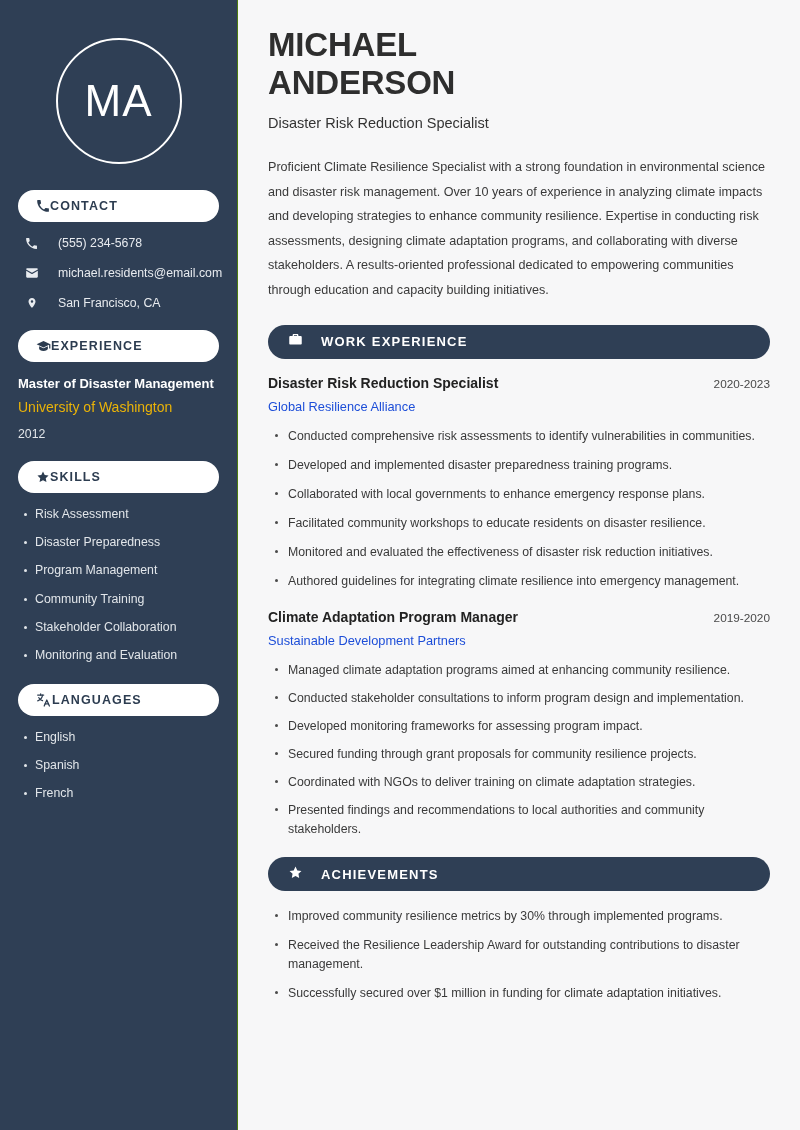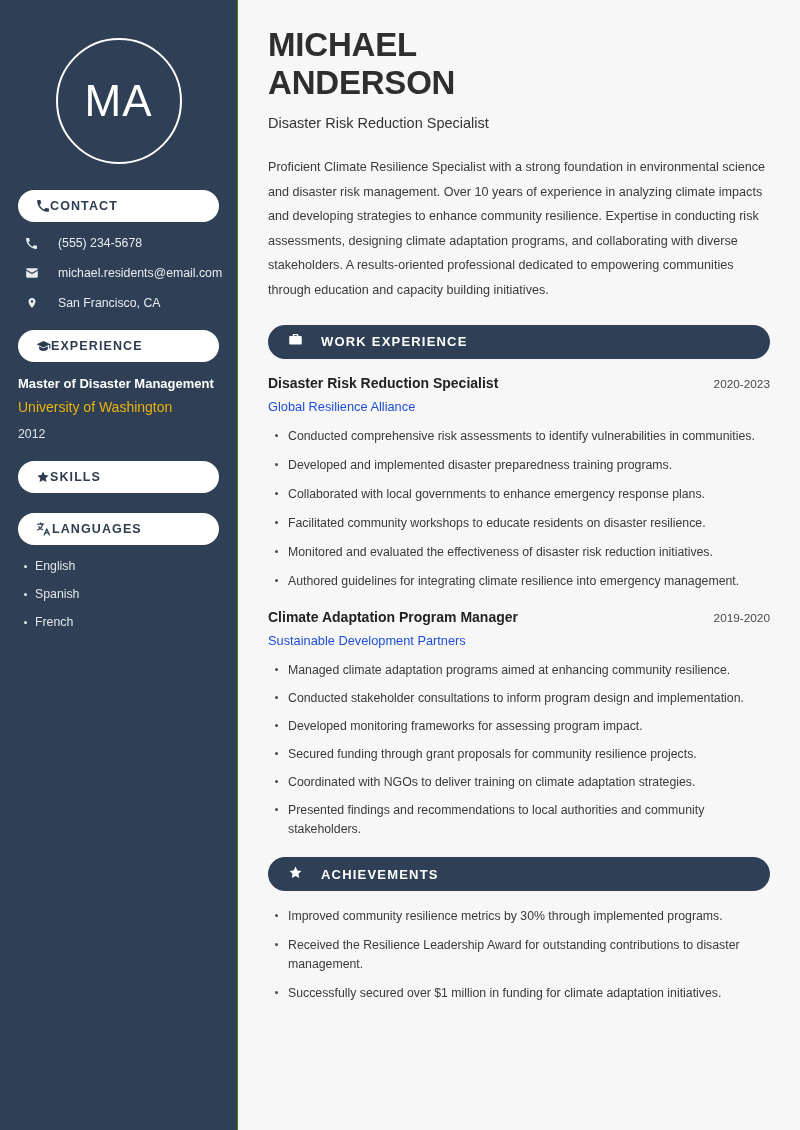--- a/index.html
+++ b/index.html
@@ -275,20 +275,28 @@
 
     <div class="side-block">
       <div class="pill">
         <span>
           <svg width="14" height="14" viewBox="0 0 24 24" fill="#2c3c50">
             <path d="M12 2.5l2.9 6.1 6.6.9-4.8 4.6 1.2 6.6L12 17.6 6.1 20.7l1.2-6.6L2.5 9.5l6.6-.9L12 2.5z"></path>
           </svg>
         </span>
         <span class="pill-label">SKILLS</span>
       </div>
+      <ul class="side-list">
+        <li>Risk Assessment</li>
+        <li>Disaster Preparedness</li>
+        <li>Program Management</li>
+        <li>Community Training</li>
+        <li>Stakeholder Collaboration</li>
+        <li>Monitoring and Evaluation</li>
+      </ul>
     </div>
 
     <div class="side-block">
       <div class="pill">
         <span>
           <svg width="16" height="16" viewBox="0 0 24 24" fill="none" stroke="#2c3c50" stroke-width="1.9" stroke-linecap="round" stroke-linejoin="round">
             <path d="M2.5 4.6h9"></path>
             <path d="M7 3v1.6"></path>
             <path d="M9.6 4.6c0 4-3 7.2-7 8.6"></path>
             <path d="M4.2 8.4c.9 2.4 3 4.1 5.6 4.6"></path>

